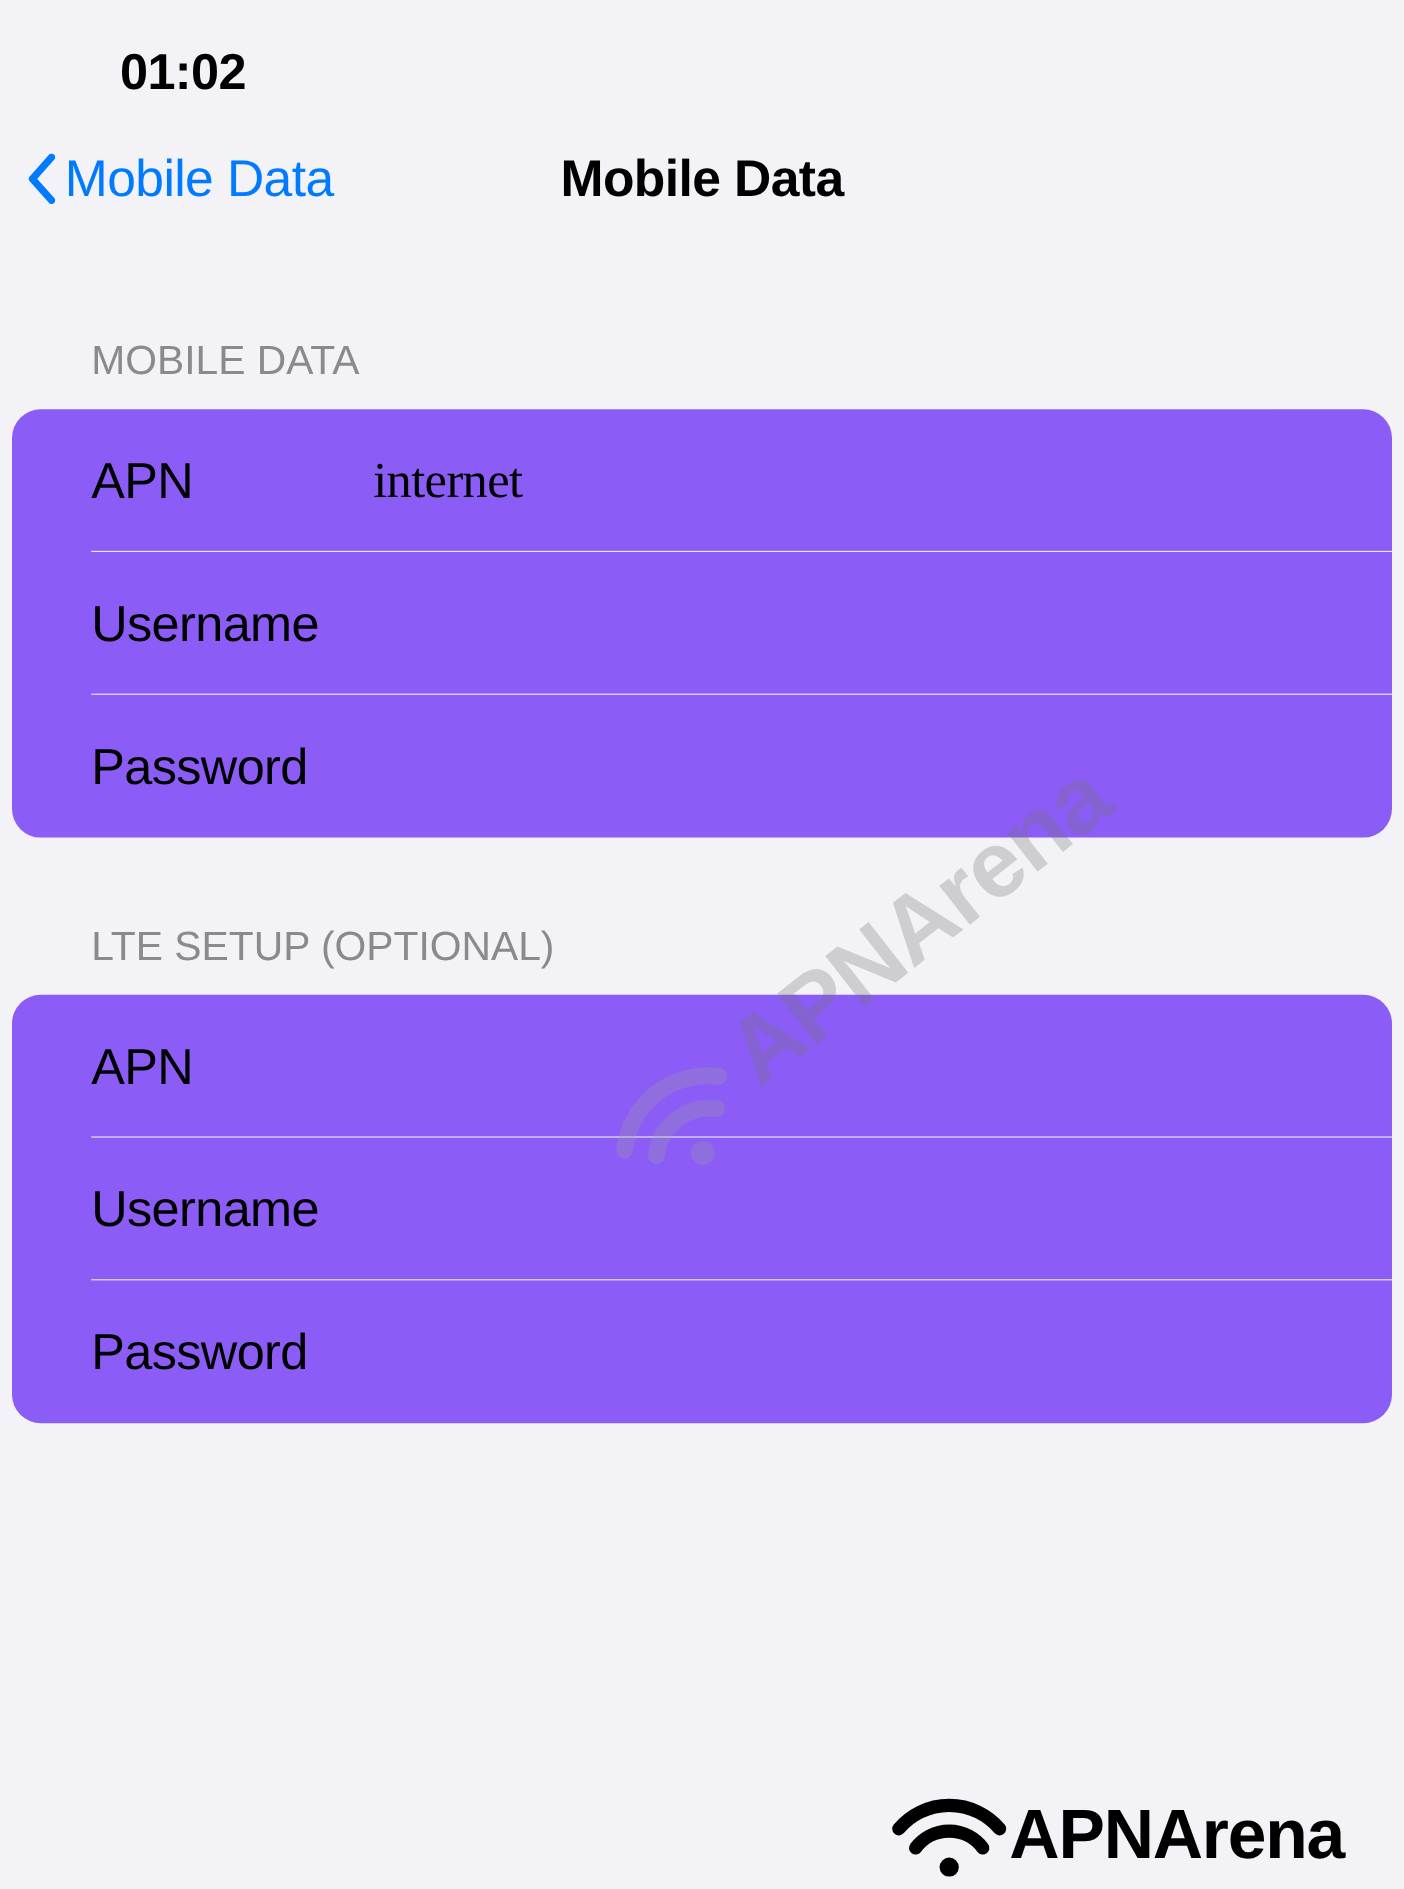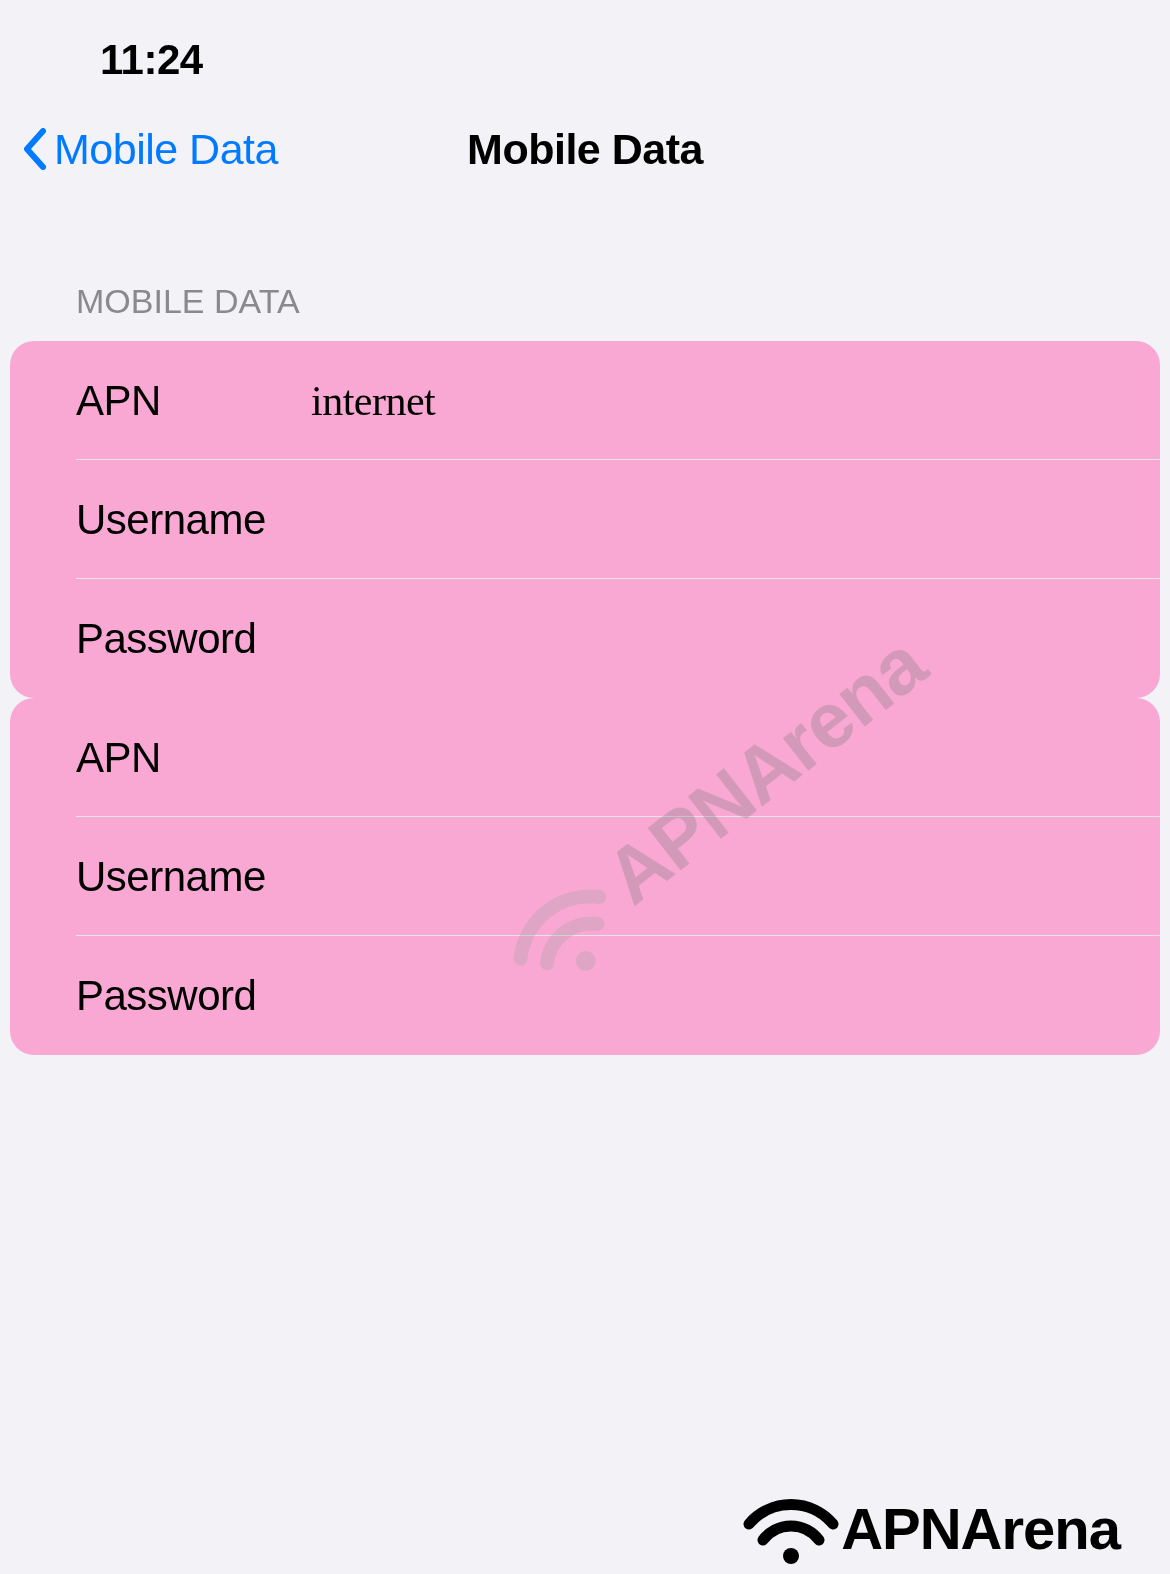--- a/index.html
+++ b/index.html
@@ -118,21 +118,21 @@
     }
     .section-header {
       text-transform: uppercase;
       color: #8a8a8e;
       font-size: 34px;
       font-weight: 400;
       padding: 72px 66px 20px 66px;
       letter-spacing: 0px;
     }
     .settings-group {
-      background: #f9a8d4;
+      background: #8b5cf6;
       border-radius: 24px;
       margin: 0 0;
       overflow: hidden;
     }
     .settings-row {
       display: flex;
       align-items: center;
       padding: 0 66px;
       height: 119px;
       position: relative;
@@ -195,21 +195,21 @@
       font-size: 58px;
       font-weight: 700;
       color: #000;
       letter-spacing: -1px;
     }
   </style>
 </head>
 <body>
 
 <div class="status-bar">
-  <div class="status-time">11:24</div>
+  <div class="status-time">01:02</div>
 </div>
 
 <div class="nav-bar">
   <div class="back-button">
     <span class="back-chevron">
       <svg width="24" height="42" viewBox="0 0 24 42" fill="none">
         <path d="M21 3 L5 21 L21 39" stroke="#007aff" stroke-width="6" stroke-linecap="round" stroke-linejoin="round"></path>
       </svg>
     </span>
     <span>Mobile Data</span>
@@ -227,20 +227,21 @@
     <div class="settings-row">
       <div class="row-label">Username</div>
       <input class="row-input" value="" style="">
     </div>
     <div class="settings-row">
       <div class="row-label">Password</div>
       <input class="row-input" value="" style="">
     </div>
   </div>
 
+  <div class="section-header">LTE Setup (Optional)</div>
   <div class="settings-group">
     <div class="settings-row">
       <div class="row-label">APN</div>
       <input class="row-input" value="" style="">
     </div>
     <div class="settings-row">
       <div class="row-label">Username</div>
       <input class="row-input" value="" style="">
     </div>
     <div class="settings-row">

